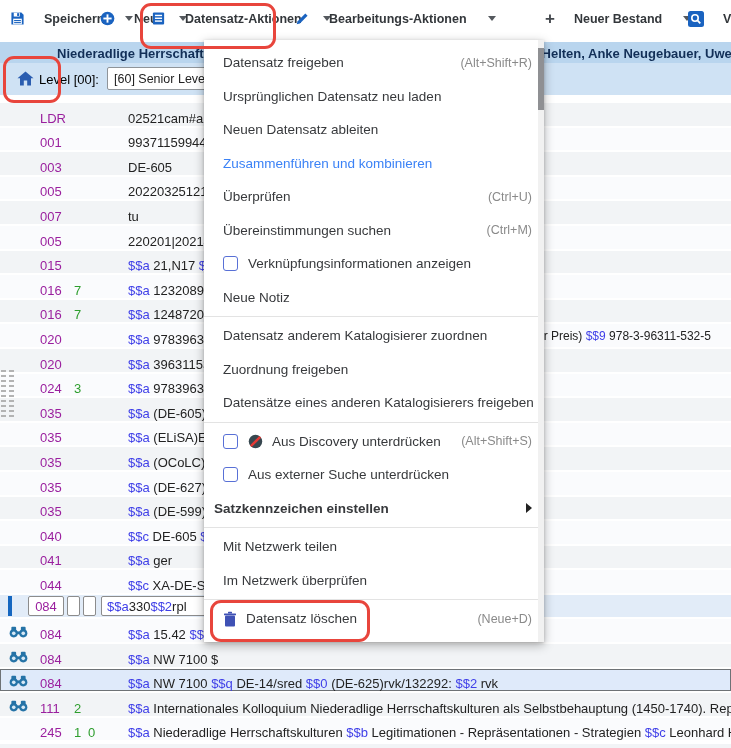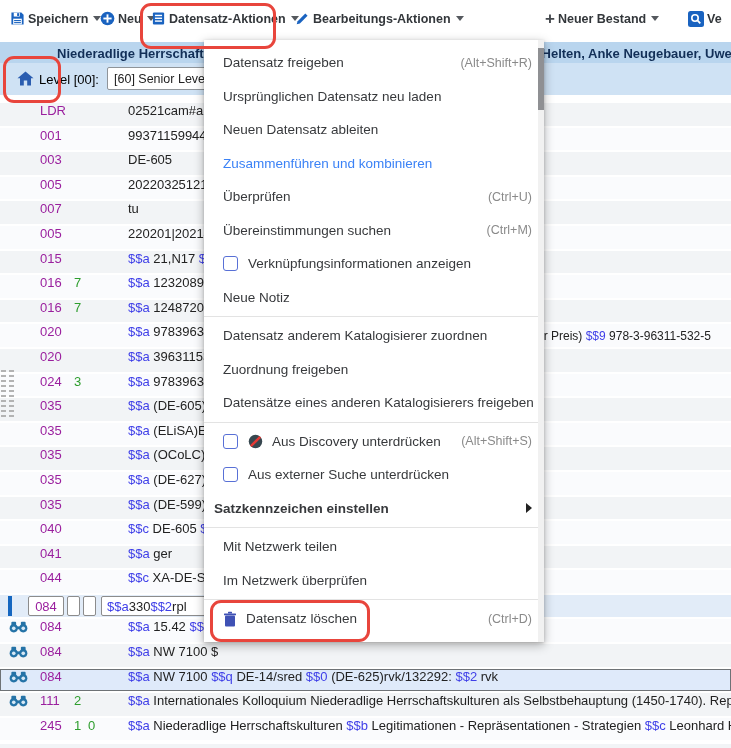--- a/index.html
+++ b/index.html
@@ -3,37 +3,37 @@
 <meta charset="utf-8">
 <style>
   html,body{margin:0;padding:0;}
   body{
     width:731px;height:748px;position:relative;overflow:hidden;
     background:#ffffff;font-family:"Liberation Sans",sans-serif;
     -webkit-font-smoothing:antialiased;
   }
   
   .toolbar{position:absolute;top:0;left:0;width:731px;height:42px;background:#fff;z-index:10;}
-  .tb-item{position:absolute;top:0;height:37px;display:flex;align-items:center;gap:3px;cursor:pointer;white-space:nowrap;}
+  .tb-item{position:absolute;top:0;height:37px;display:flex;align-items:center;gap:19px;cursor:pointer;white-space:nowrap;}
   .tb-label{font-size:12.5px;font-weight:700;color:#33373b;}
   .caret{width:0;height:0;border-left:4px solid transparent;border-right:4px solid transparent;border-top:5px solid #55595e;margin-left:2px;}
   .tb-ico{display:flex;align-items:center;}
   .plus-glyph{font-size:17px;font-weight:700;color:#44484d;line-height:1;}
   
   .titlebar{position:absolute;top:42px;left:0;width:731px;height:21px;background:#b9d5ee;z-index:5;}
   .titlebar span{position:absolute;top:50%;transform:translateY(-50%);font-size:13px;font-weight:700;color:#122f57;white-space:nowrap;}
   .title-left{left:57px;}
   .title-right{left:530px;}
   .levelbar{position:absolute;top:63px;left:0;width:731px;height:32px;background:#cfe2f4;z-index:5;}
   .home-ico{position:absolute;left:17px;top:8px;}
   .level-label{position:absolute;left:39px;top:9px;font-size:13px;color:#000000;text-align:right;}
   .level-select{position:absolute;left:107px;top:4px;width:170px;height:23px;background:#fff;border:1px solid #8f9499;border-radius:2px;font-size:12.5px;color:#222;line-height:23px;padding-left:6px;box-sizing:border-box;white-space:nowrap;overflow:hidden;}
   
   .marc{position:absolute;top:103px;left:0;width:731px;z-index:1;}
-  .marc-row{position:relative;height:24.6px;box-sizing:border-box;border-bottom:2px solid #fff;background:#f2f4f6;display:flex;align-items:flex-start;}
+  .marc-row{position:relative;height:24.6px;box-sizing:border-box;border-bottom:2px solid #fff;background:#f2f4f6;display:flex;align-items:flex-end;}
   .marc-row.alt{background:#fafbfd;}
   .marc-row.selected{background:#dfeafa;box-shadow:inset 0 0 0 1px #6e7276;}
   .cell-gutter{width:36px;display:flex;justify-content:center;align-items:center;flex:none;}
   .cell-tag{width:38px;padding-left:4px;font-size:13px;color:#9a1f9e;flex:none;box-sizing:border-box;}
   .cell-ind{width:14px;font-size:13px;color:#2e9e2e;flex:none;}
   .cell-val{flex:1;padding-left:26px;font-size:13px;color:#222;white-space:nowrap;overflow:hidden;}
   .sf{color:#3f3fe8;}
   .row-frag{position:absolute;left:537px;top:50%;transform:translateY(-50%);font-size:12px;color:#222;white-space:nowrap;}
   .bottom-strip{height:24.6px;background:#f2f4f6;border-top:2px solid #fff;}
   
@@ -545,21 +545,21 @@
 
         <span class="mi-icon">
           <svg width="14" height="16" viewBox="0 0 14 16">
             <rect x="2" y="4.6" width="10" height="11" rx="1" fill="#3f51b5"></rect>
             <rect x="1" y="2.4" width="12" height="1.8" rx="0.5" fill="#3f51b5"></rect>
             <rect x="5" y="0.8" width="4" height="1.8" rx="0.5" fill="#3f51b5"></rect>
           </svg>
         </span>
         <span class="mi-label">Datensatz löschen</span>
         <span class="mi-spacer"></span>
-        <span class="mi-shortcut">(Ctrl+D)</span>
+        <span class="mi-shortcut">(Neue+D)</span>
 
       </div>
     </div>
   <div class="menu-scrollbar">
     <div class="menu-scroll-thumb"></div>
   </div>
 </div>
 
 <div class="ann" id="ann-toolbar"></div>
 <div class="ann" id="ann-home"></div>

